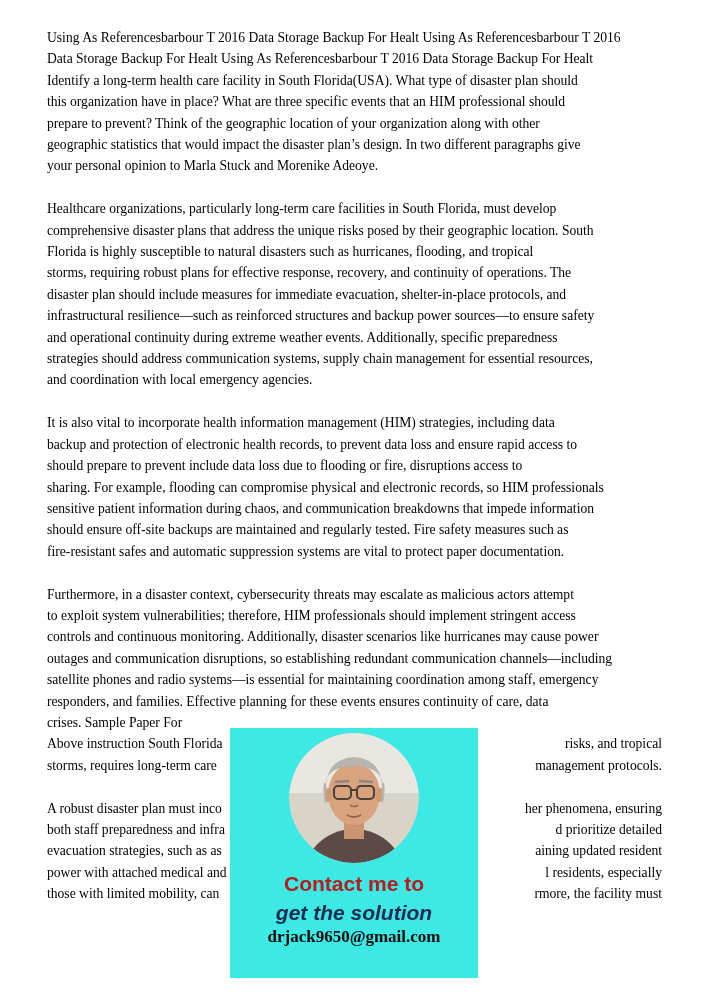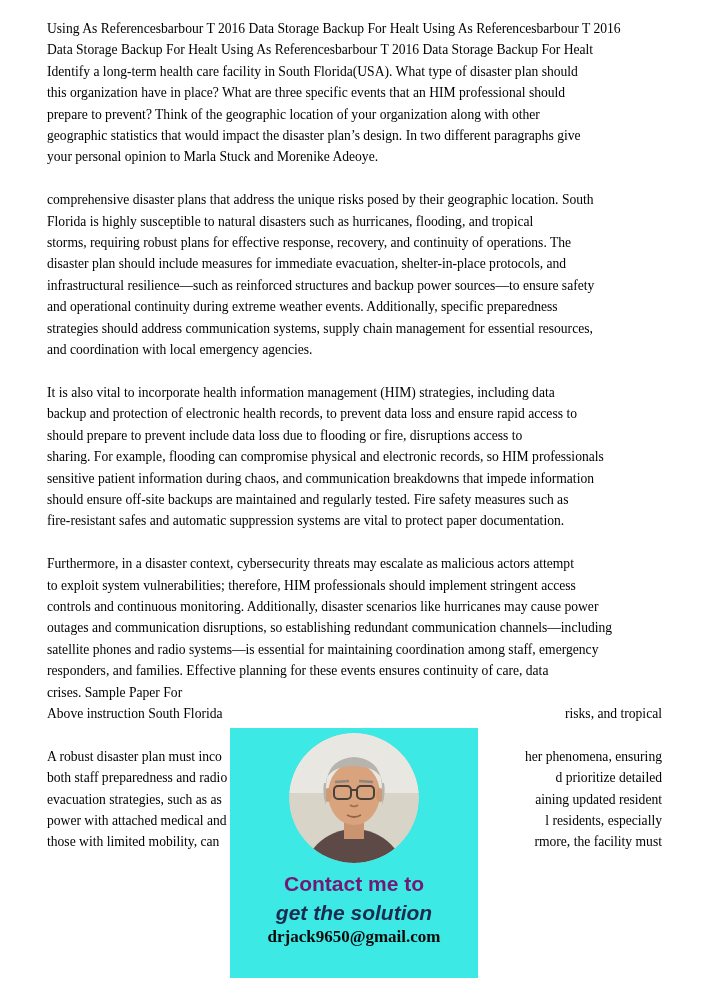--- a/index.html
+++ b/index.html
@@ -6,21 +6,21 @@
   html, body { width:708px; height:1000px; }
   body {
     background:#ffffff;
     font-family:"Liberation Serif", serif;
     color:#000;
     position:relative;
     overflow:hidden;
   }
   .doc {
     position:absolute;
-    left:47px; top:18px;
+    left:47px; top:27px;
     width:615px;
   }
   .paragraph { margin-bottom:21.4px; }
   .line {
     font-size:13.6px;
     line-height:21.4px;
     white-space:nowrap;
   }
   .line.split {
     display:flex;
@@ -67,20 +67,21 @@
       <div class="paragraph">
         <div class="line">Using As Referencesbarbour T 2016 Data Storage Backup For Healt Using As Referencesbarbour T 2016</div>
         <div class="line">Data Storage Backup For Healt Using As Referencesbarbour T 2016 Data Storage Backup For Healt</div>
         <div class="line">Identify a long-term health care facility in South Florida(USA). What type of disaster plan should</div>
         <div class="line">this organization have in place? What are three specific events that an HIM professional should</div>
         <div class="line">prepare to prevent? Think of the geographic location of your organization along with other</div>
         <div class="line">geographic statistics that would impact the disaster plan’s design. In two different paragraphs give</div>
         <div class="line">your personal opinion to Marla Stuck and Morenike Adeoye.</div>
       </div>
       <div class="paragraph">
+        <div class="line">Healthcare organizations, particularly long-term care facilities in South Florida, must develop</div>
         <div class="line">comprehensive disaster plans that address the unique risks posed by their geographic location. South</div>
         <div class="line">Florida is highly susceptible to natural disasters such as hurricanes, flooding, and tropical</div>
         <div class="line">storms, requiring robust plans for effective response, recovery, and continuity of operations. The</div>
         <div class="line">disaster plan should include measures for immediate evacuation, shelter-in-place protocols, and</div>
         <div class="line">infrastructural resilience—such as reinforced structures and backup power sources—to ensure safety</div>
         <div class="line">and operational continuity during extreme weather events. Additionally, specific preparedness</div>
         <div class="line">strategies should address communication systems, supply chain management for essential resources,</div>
         <div class="line">and coordination with local emergency agencies.</div>
       </div>
       <div class="paragraph">
@@ -99,28 +100,32 @@
         <div class="line">outages and communication disruptions, so establishing redundant communication channels—including</div>
         <div class="line">satellite phones and radio systems—is essential for maintaining coordination among staff, emergency</div>
         <div class="line">responders, and families. Effective planning for these events ensures continuity of care, data</div>
         <div class="line split">
           <span>crises. Sample Paper For</span>
         </div>
         <div class="line split">
           <span>Above instruction South Florida</span>
           <span>risks, and tropical</span>
         </div>
+        <div class="line split">
+          <span>storms, requires long-term care</span>
+          <span>management protocols.</span>
+        </div>
       </div>
       <div class="paragraph">
         <div class="line split">
           <span>A robust disaster plan must inco</span>
           <span>her phenomena, ensuring</span>
         </div>
         <div class="line split">
-          <span>both staff preparedness and radio</span>
+          <span>both staff preparedness and infra</span>
           <span>d prioritize detailed</span>
         </div>
         <div class="line split">
           <span>evacuation strategies, such as as</span>
           <span>aining updated resident</span>
         </div>
         <div class="line split">
           <span>power with attached medical and d</span>
           <span>l residents, especially</span>
         </div>
@@ -159,16 +164,16 @@
         <rect x="45" y="53" width="17" height="13" rx="4" fill="none" stroke="#4a4038" stroke-width="2"></rect>
         <rect x="68" y="53" width="17" height="13" rx="4" fill="none" stroke="#4a4038" stroke-width="2"></rect>
         <line x1="62" y1="57" x2="68" y2="57" stroke="#4a4038" stroke-width="2"></line>
         <line x1="46" y1="49" x2="60" y2="48" stroke="#8d8780" stroke-width="2.5"></line>
         <line x1="70" y1="48" x2="84" y2="49" stroke="#8d8780" stroke-width="2.5"></line>
         <path d="M61,72 Q65,75 69,72" fill="none" stroke="#a06b4e" stroke-width="1.6"></path>
         <path d="M58,82 Q65,86 72,82" fill="none" stroke="#9a5f47" stroke-width="1.8"></path>
       </g>
     </svg>
   </div>
-  <div class="headline first" style="color: #701a75;">Contact me to</div>
+  <div class="headline first" style="color: #b91c1c;">Contact me to</div>
   <div class="headline" style="color: rgb(28, 43, 79); font-style: italic;">get the solution</div>
   <div class="email">drjack9650@gmail.com</div>
 </div>
 
 </body></html>

